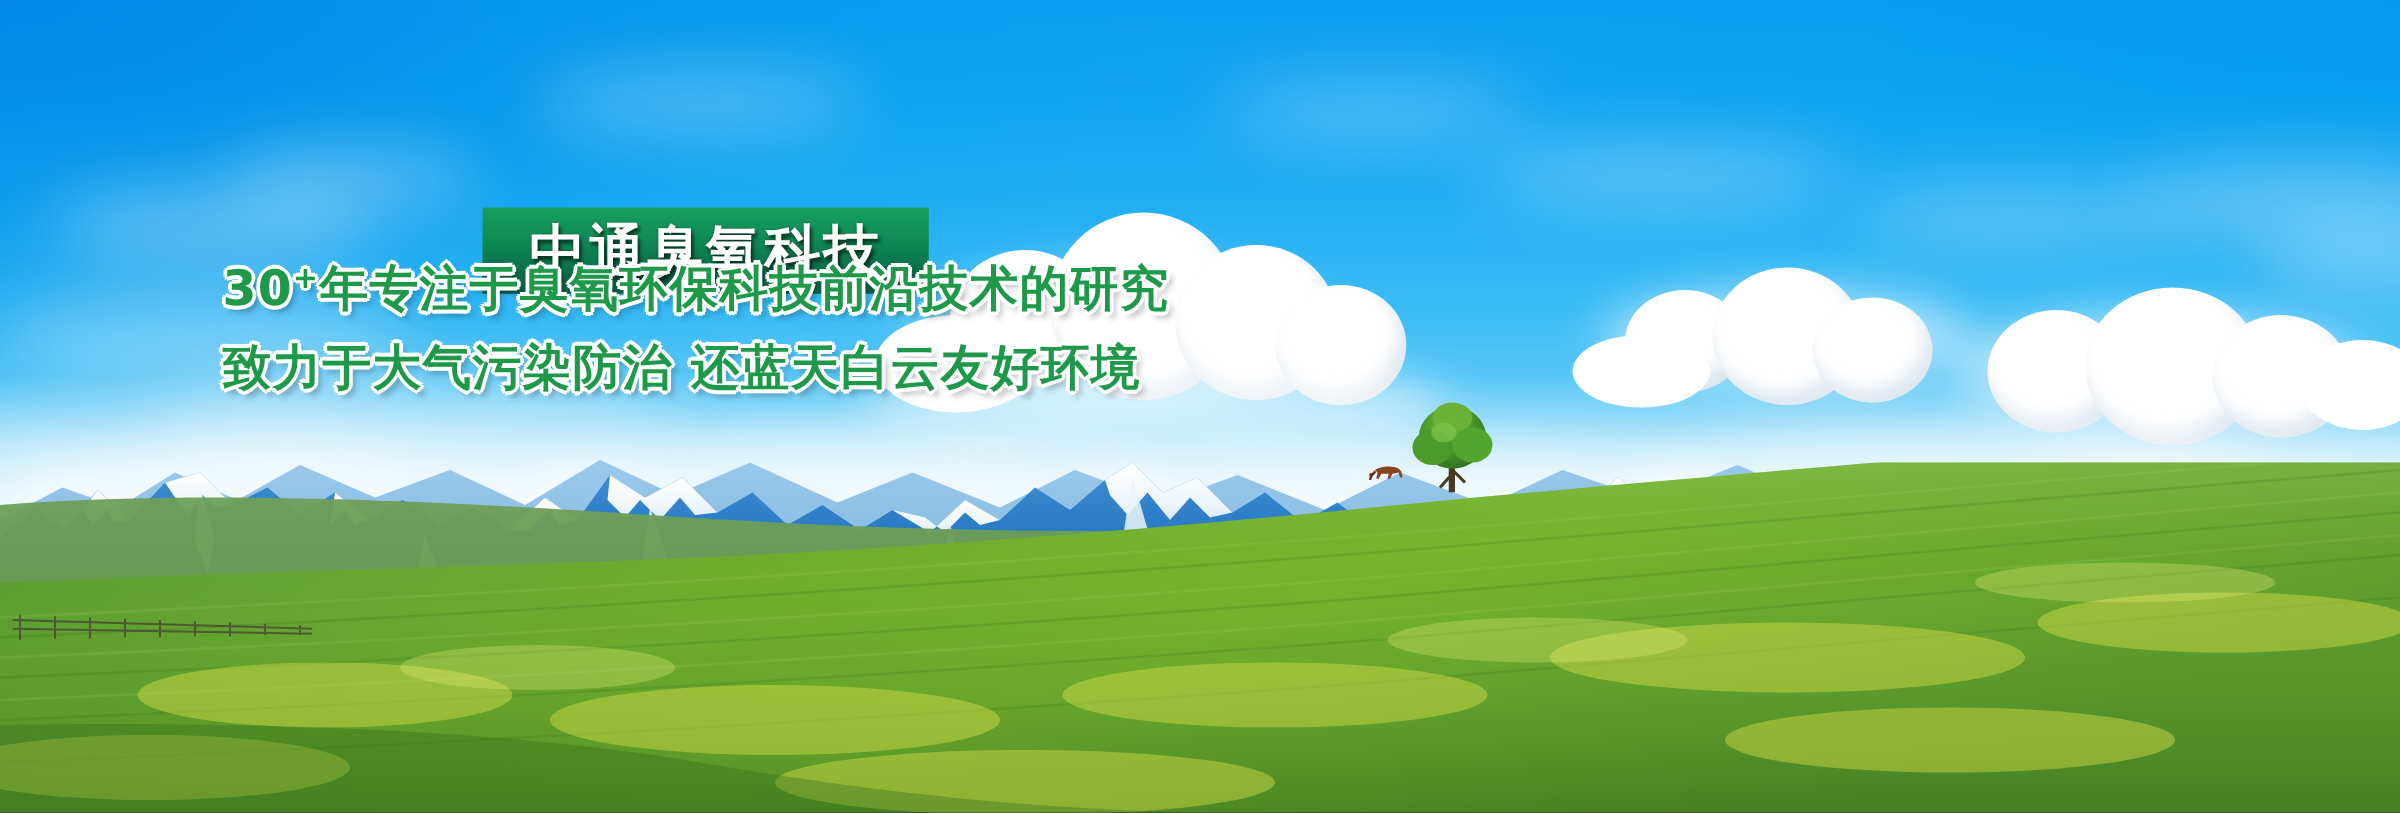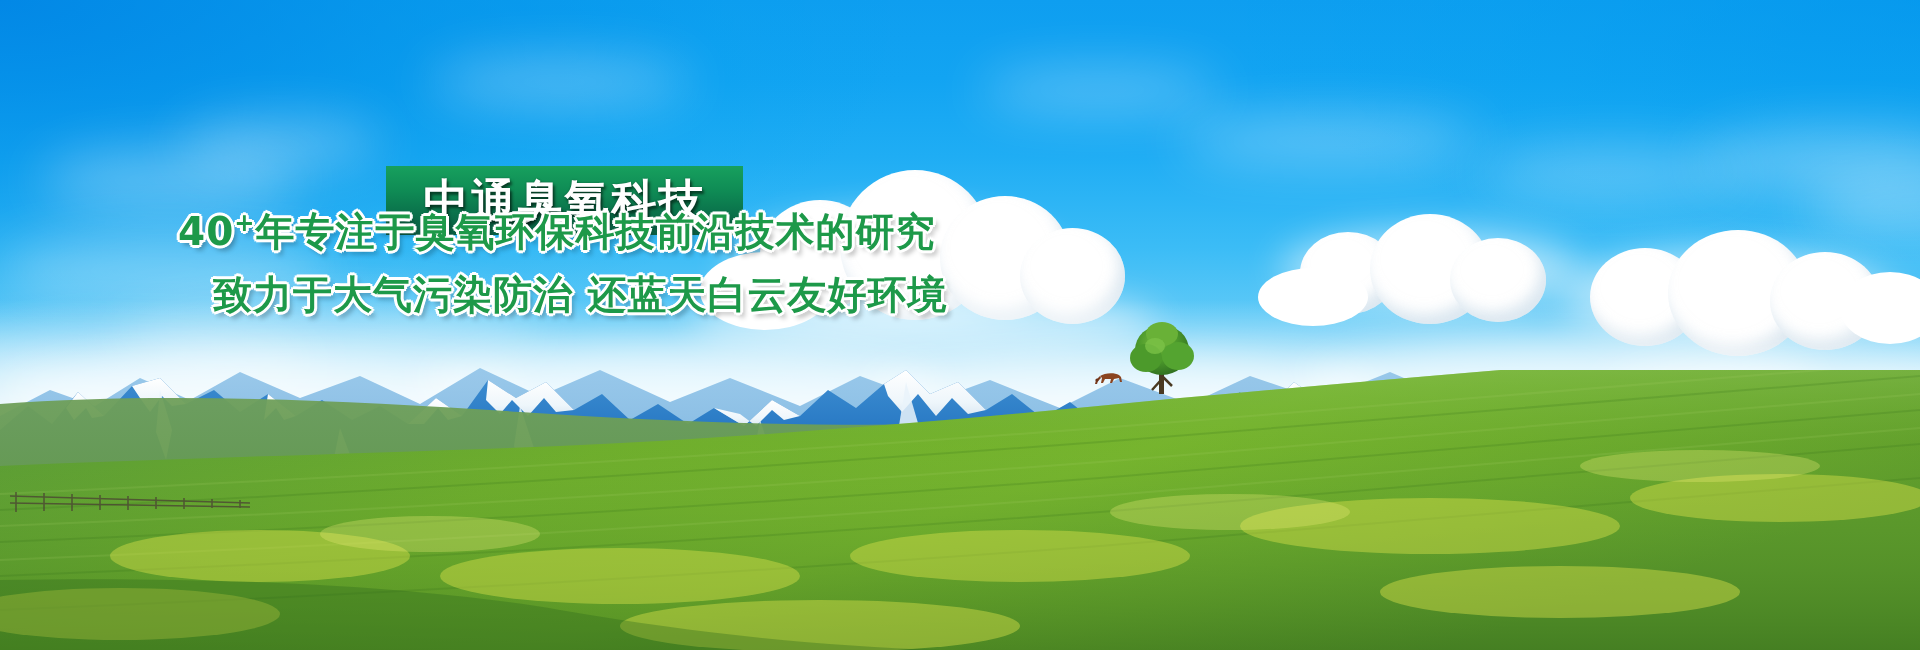--- a/index.html
+++ b/index.html
@@ -137,21 +137,21 @@
        2px 0 0 #ffffff, -2px 0 0 #ffffff,
        0 2px 0 #ffffff, 0 -2px 0 #ffffff,
        2px 2px 0 #ffffff, -2px 2px 0 #ffffff,
        2px -2px 0 #ffffff, -2px -2px 0 #ffffff,
        3px 0 0 #ffffff, -3px 0 0 #ffffff,
        0 3px 0 #ffffff, 0 -3px 0 #ffffff,
        4px 5px 5px rgba(0,0,0,0.30);
     pointer-events: auto;
   }
   .tagline-1 { left: 178px; top: 212px; }
-  .tagline-2 { left: 178px; top: 275px; margin-left: 35px; }
+  .tagline-2 { left: 178px; top: 275px; }
 
   .sup {
     font-size: 0.62em;
     vertical-align: super;
     line-height: 0;
   }
 </style>
 </head>
 <body>
 
@@ -402,21 +402,21 @@
     <circle cx="3" cy="12" r="1.6" fill="#6b3116"></circle>
   </svg>
 
   <div class="overlay">
 
     <div class="logo-plate">
       <span class="logo-plate-text">中通臭氧科技</span>
     </div>
 
     <div class="tagline tagline-1">
-      <span>40</span><span class="sup">+</span><span>年专注于臭氧环保科技前沿技术的研究</span>
+      <span>30</span><span class="sup">+</span><span>年专注于臭氧环保科技前沿技术的研究</span>
     </div>
 
     <div class="tagline tagline-2">
       <span>致力于大气污染防治  还蓝天白云友好环境</span>
     </div>
 
   </div>
 </div>
 
 </body></html>

